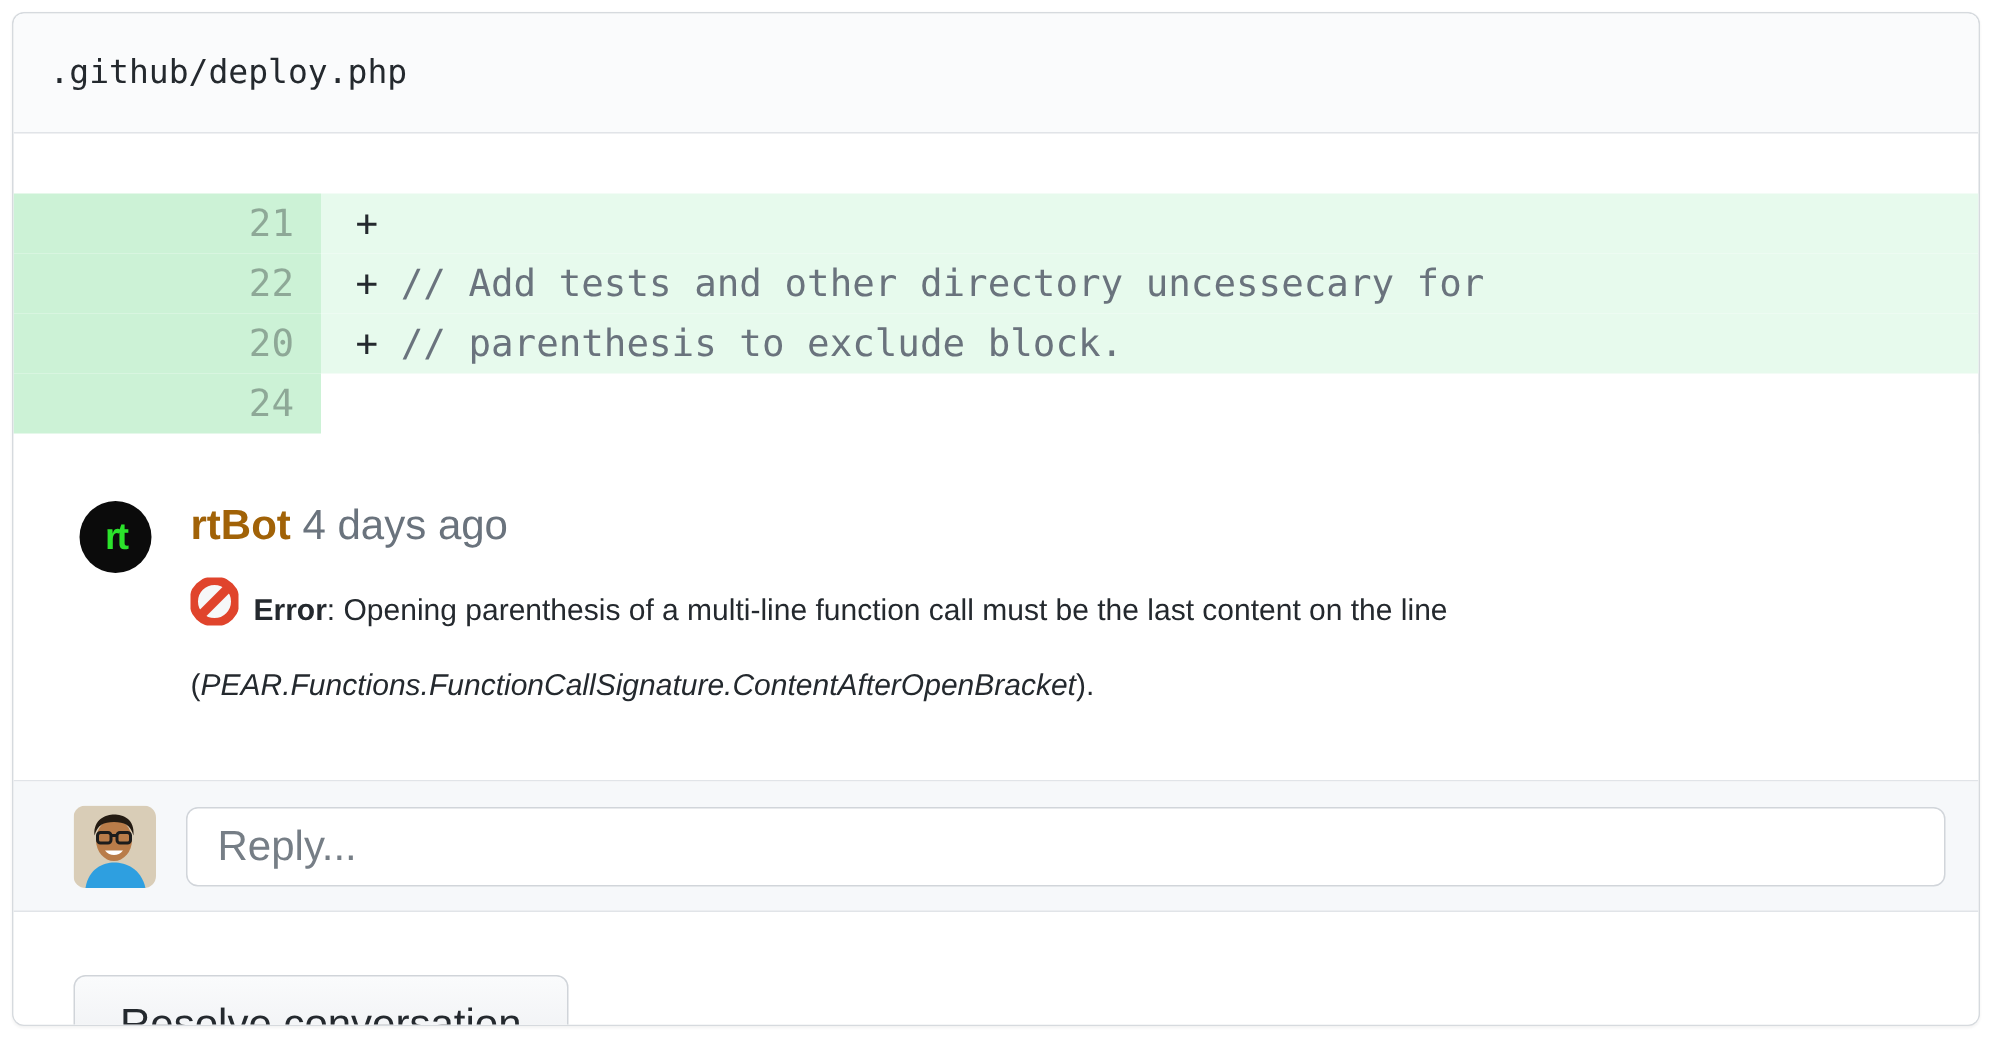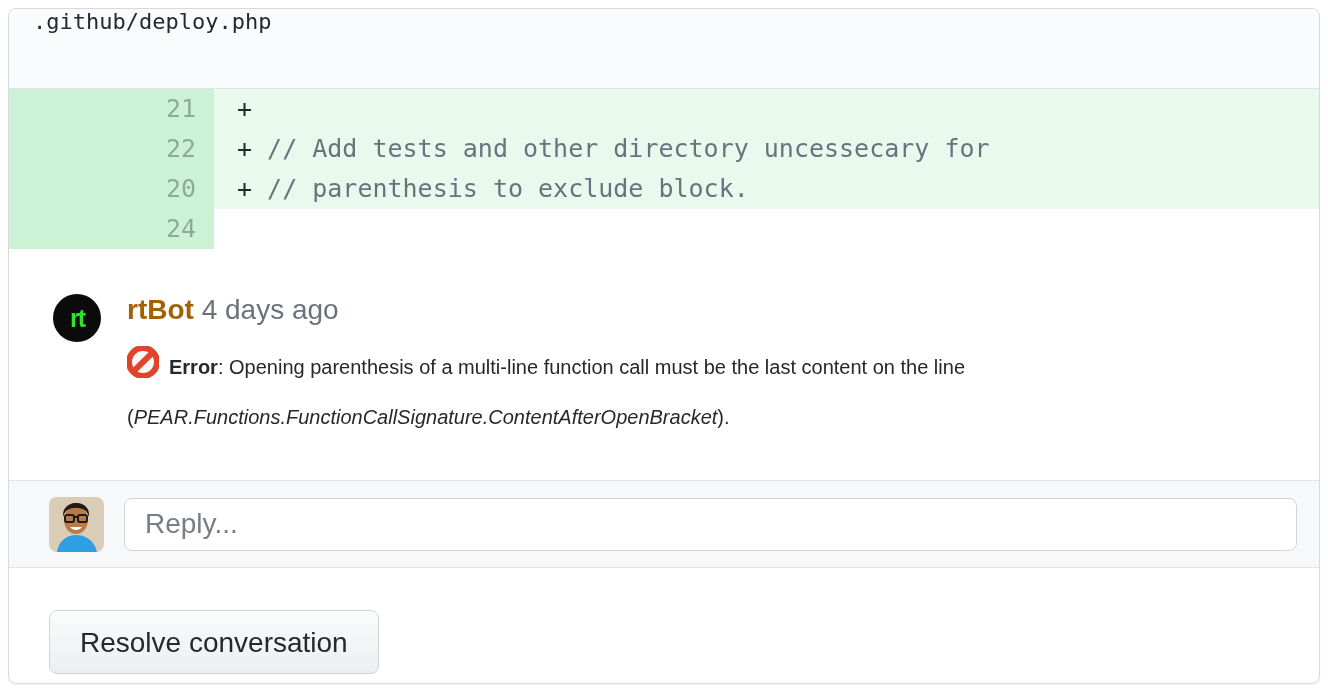--- a/index.html
+++ b/index.html
@@ -12,29 +12,29 @@
     border-radius: 8px;
     overflow: hidden;
     box-shadow: 0 1px 2px rgba(27,31,35,0.06);
   }
 
   
   .file-header {
     height: 80px;
     background: #fafbfc;
     border-bottom: 1px solid #e1e4e8;
-    display: flex; 
+    display: flex; align-items: center;
     padding: 0 24px;
     font-family: "DejaVu Sans Mono", "Liberation Mono", monospace;
     font-size: 22px;
     color: #24292e;
   }
 
   
-  .diff { width: 100%; }
+  .diff { width: 100%; margin-top: 40px; }
   .diff-row { display: flex; height: 40px; line-height: 40px;
     font-family: "DejaVu Sans Mono", "Liberation Mono", monospace; font-size: 25px; }
   .diff-gutter {
     width: 205px; flex: 0 0 205px;
     background: #ccf2d6;
     color: rgba(27,31,35,0.35);
     text-align: right;
     padding-right: 18px;
     cursor: pointer;
     user-select: none;

